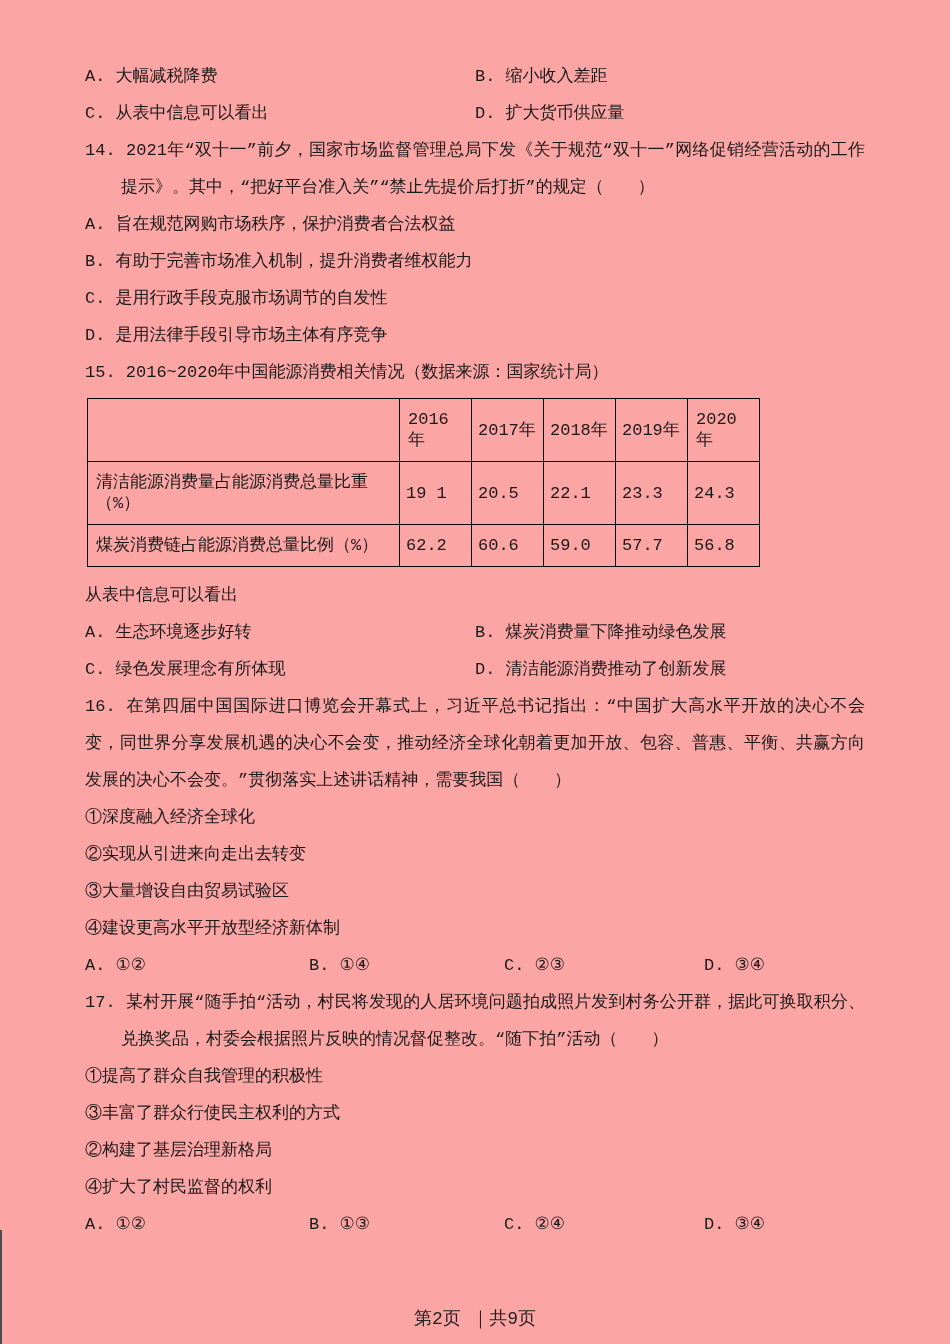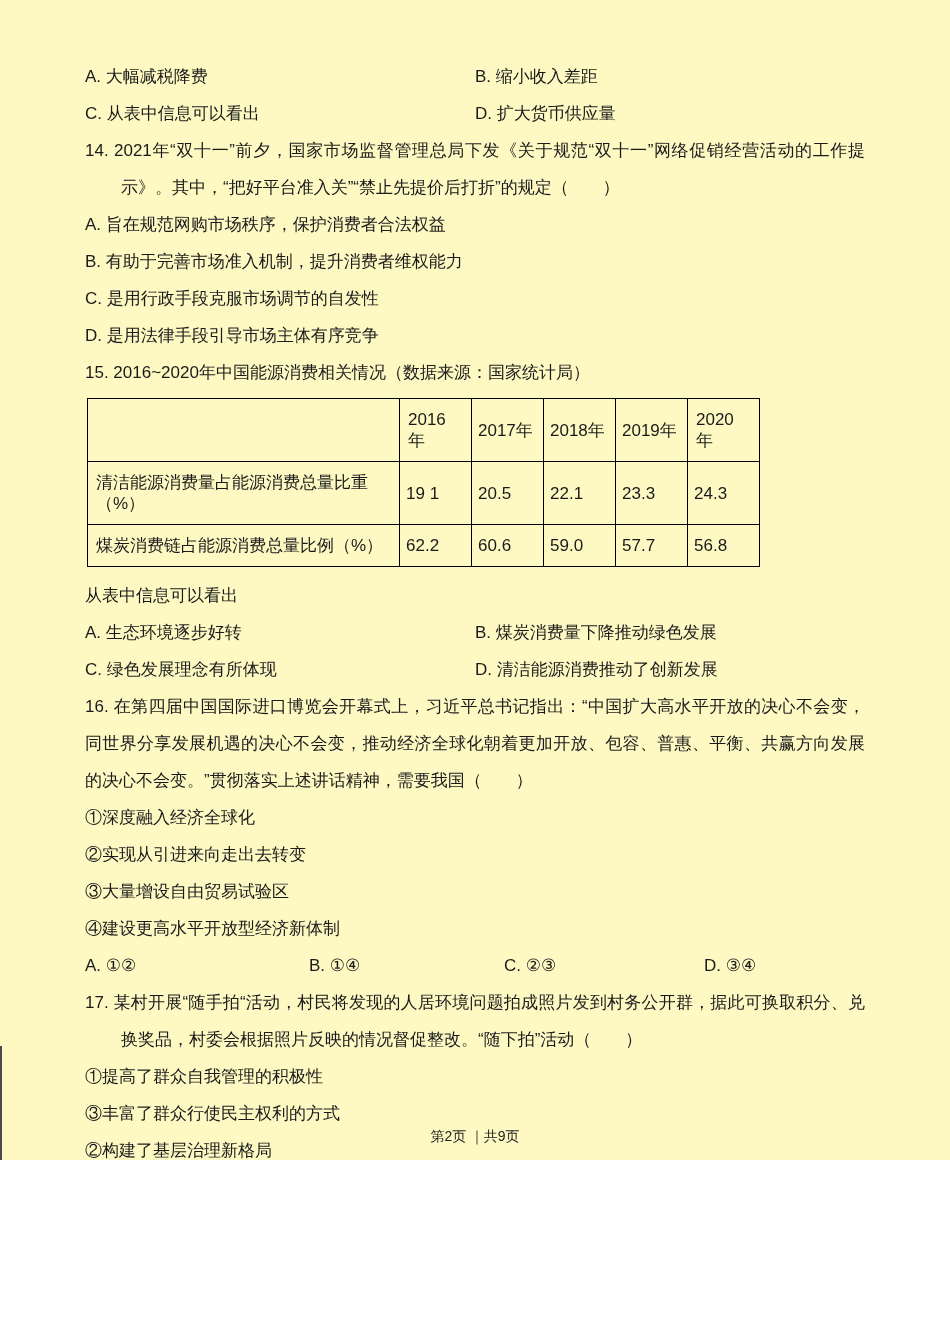--- a/index.html
+++ b/index.html
@@ -1,24 +1,24 @@
 <!DOCTYPE html>
 <html><head>
 <meta charset="utf-8">
 <style>
   * { box-sizing: border-box; margin: 0; padding: 0; }
   html, body { background: #ffffff; }
   .page {
     position: relative;
     width: 950px;
-    height: 1160px;
+    height: 1344px;
     margin: 0 auto;
-    background: #fef9c3;
+    background: #fca5a5;
     color: #1a1a1a;
-    font-family: Liberation Sans, sans-serif;
+    font-family: Liberation Mono, monospace;
     font-size: 17px;
     overflow: hidden;
     padding: 58px 85px 0 85px;
   }
   .line { line-height: 37px; text-align: justify; }
   .lastline { text-align: left; }
   .hang { padding-left: 36px; text-indent: -36px; }
   .optrow { display: flex; line-height: 37px; }
   .optrow .lcol { width: 390px; }
   .optrow .rcol { flex: 1; }
@@ -44,21 +44,21 @@
   }
   table.energy col.c-label { width: 312px; }
   table.energy col.c-year { width: 72px; }
   table.energy th.nw { white-space: nowrap; padding: 12px 6px; }
   table.energy td.val { white-space: nowrap; padding: 10px 6px; }
   .footer {
     position: absolute;
     left: 0; right: 0;
     bottom: 14px;
     text-align: center;
-    font-size: 14px;
+    font-size: 18px;
     color: #222;
   }
   .edge-line {
     position: absolute;
     left: 0;
     bottom: 0;
     width: 2px;
     height: 114px;
     background: #4a4a4a;
   }

